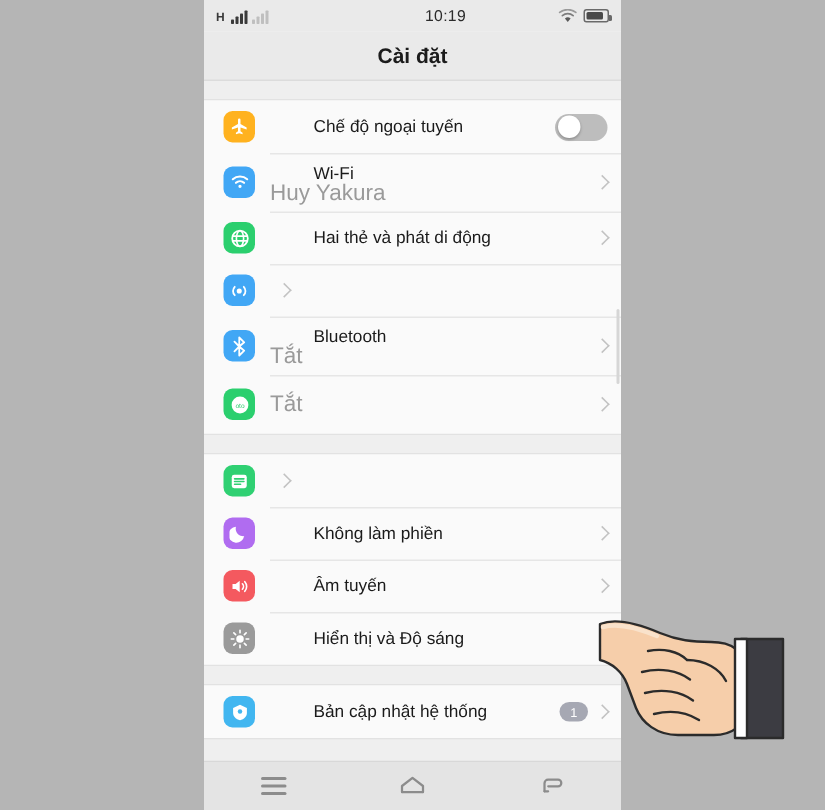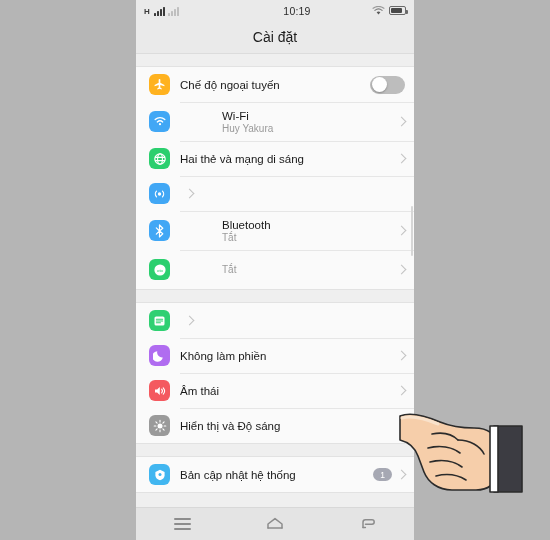--- a/index.html
+++ b/index.html
@@ -47,46 +47,46 @@
   .batt::after{ content:""; position:absolute; right:-3px; top:2.5px;
     width:2px; height:4px; background:#6a6a6a; border-radius:0 1px 1px 0;}
   .batt i{ display:block; height:100%; width:85%; background:#4a4a4a; border-radius:1px;}
 
   
   .titlebar {
     flex:0 0 33px; background:#eaeaea;
     display:flex; align-items:center; justify-content:center;
     border-bottom:1px solid #dcdcdc;
   }
-  .titlebar .t { font-size:14px; color:#1c1c1c; font-weight:normal; }
+  .titlebar .t { font-size:14px; color:#1c1c1c; font-weight:bold; }
 
   
   .content { flex:1; background:#efefef; position:relative; overflow:hidden; }
   .gap { height:12px; background:#efefef; }
   .group { background:#fafafa; border-top:1px solid #e2e2e2; border-bottom:1px solid #e2e2e2; }
 
   .row {
     display:flex; align-items:center;
     height:35px; padding:0 9px 0 13px;
     position:relative; background:#fafafa;
   }
-  .row.tall { height:39px;gap:42px; }
+  .row.tall { height:39px; }
   .row + .row::before {
     content:""; position:absolute; left:44px; right:0; top:0;
     height:1px; background:#e6e6e6;
   }
   .ico {
     width:21px; height:21px; border-radius:6px; flex:0 0 21px;
     display:flex; align-items:center; justify-content:center;
     margin-right:10px;
   }
   .ico svg { display:block; }
   .labels { flex:1; min-width:0; display:flex; flex-direction:column; justify-content:center; }
-  .lab { font-size:11.5px; color:#1a1a1a; line-height:14px; white-space:nowrap; }
-  .sub { font-size:10px; color:#9a9a9a; line-height:12px; white-space:nowrap; }
+  .lab { font-size:11.5px; color:#1a1a1a; line-height:14px; white-space:nowrap;margin-left:29px; }
+  .sub { font-size:15px; color:#9a9a9a; line-height:12px; white-space:nowrap; }
 
   .chev { width:7px; height:7px; border-right:1.3px solid #c2c2c2; border-top:1.3px solid #c2c2c2;
           transform:rotate(45deg); margin-left:6px; flex:0 0 auto; }
 
   .toggle {
     width:35px; height:18px; border-radius:9px; background:#bdbdbd;
     position:relative; flex:0 0 35px;
   }
   .toggle i {
     position:absolute; left:1.5px; top:1.5px; width:15px; height:15px;
@@ -192,21 +192,21 @@
 
         <div class="row">
           <div class="ico" style="background:#2bcf6e">
             <svg width="14" height="14" viewBox="0 0 14 14">
               <circle cx="7" cy="7" r="5.2" stroke="#fff" stroke-width="1.2" fill="none"></circle>
               <ellipse cx="7" cy="7" rx="2.4" ry="5.2" stroke="#fff" stroke-width="1.1" fill="none"></ellipse>
               <path d="M2 5.4 h10 M2 8.6 h10" stroke="#fff" stroke-width="1.1"></path>
             </svg>
           </div>
           <div class="labels">
-            <span class="lab">Hai thẻ và mạng di sáng</span>
+            <span class="lab">Hai thẻ và phát di động</span>
           </div>
           <div class="chev"></div>
         </div>
 
         <div class="row">
           <div class="ico" style="background:#41a7f5">
             <svg width="15" height="12" viewBox="0 0 15 12">
               <circle cx="7.5" cy="6" r="1.7" fill="#fff"></circle>
               <path d="M4.5 3.2 a4 4 0 0 0 0 5.6 M10.5 3.2 a4 4 0 0 1 0 5.6" stroke="#fff" stroke-width="1.2" fill="none" stroke-linecap="round"></path>
             </svg>
@@ -268,21 +268,21 @@
         </div>
 
         <div class="row">
           <div class="ico" style="background:#f4595f">
             <svg width="14" height="12" viewBox="0 0 14 12">
               <path d="M2 4.4 h2.1 L6.8 2.1 v7.8 L4.1 7.6 H2 Z" fill="#fff"></path>
               <path d="M8.6 4.2 a2.6 2.6 0 0 1 0 3.6 M10.2 2.8 a4.8 4.8 0 0 1 0 6.4" stroke="#fff" stroke-width="1.1" fill="none" stroke-linecap="round"></path>
             </svg>
           </div>
           <div class="labels">
-            <span class="lab">Âm thái</span>
+            <span class="lab">Âm tuyến</span>
           </div>
           <div class="chev"></div>
         </div>
 
         <div class="row">
           <div class="ico" style="background:#9a9a9a">
             <svg width="14" height="14" viewBox="0 0 14 14">
               <circle cx="7" cy="7" r="2.5" fill="#fff"></circle>
               <g stroke="#fff" stroke-width="1.1" stroke-linecap="round">
                 <path d="M7 1.2 V2.9 M7 11.1 V12.8 M1.2 7 H2.9 M11.1 7 H12.8"></path>

